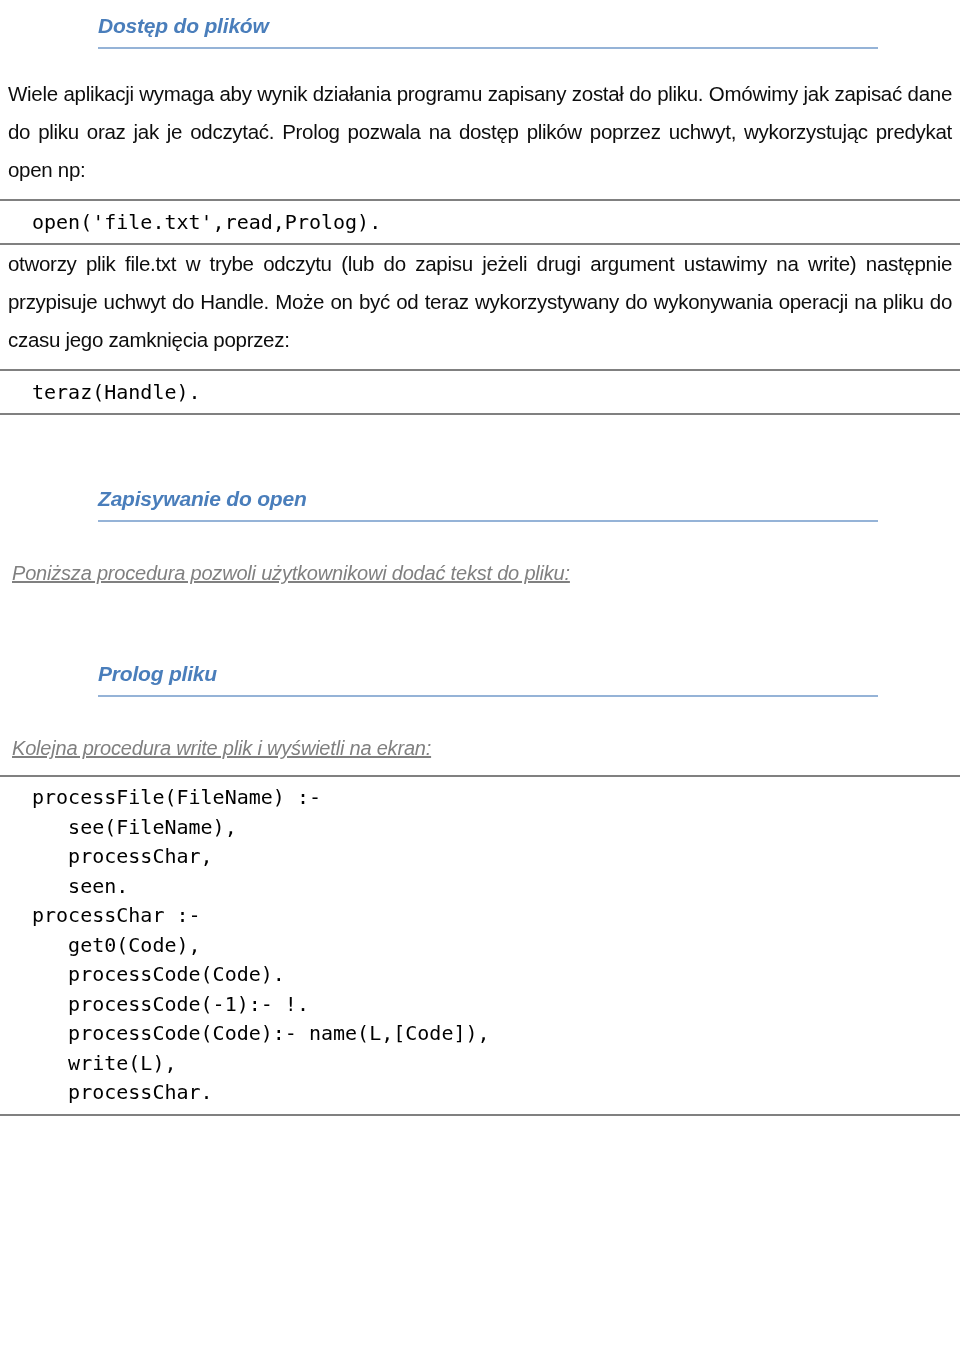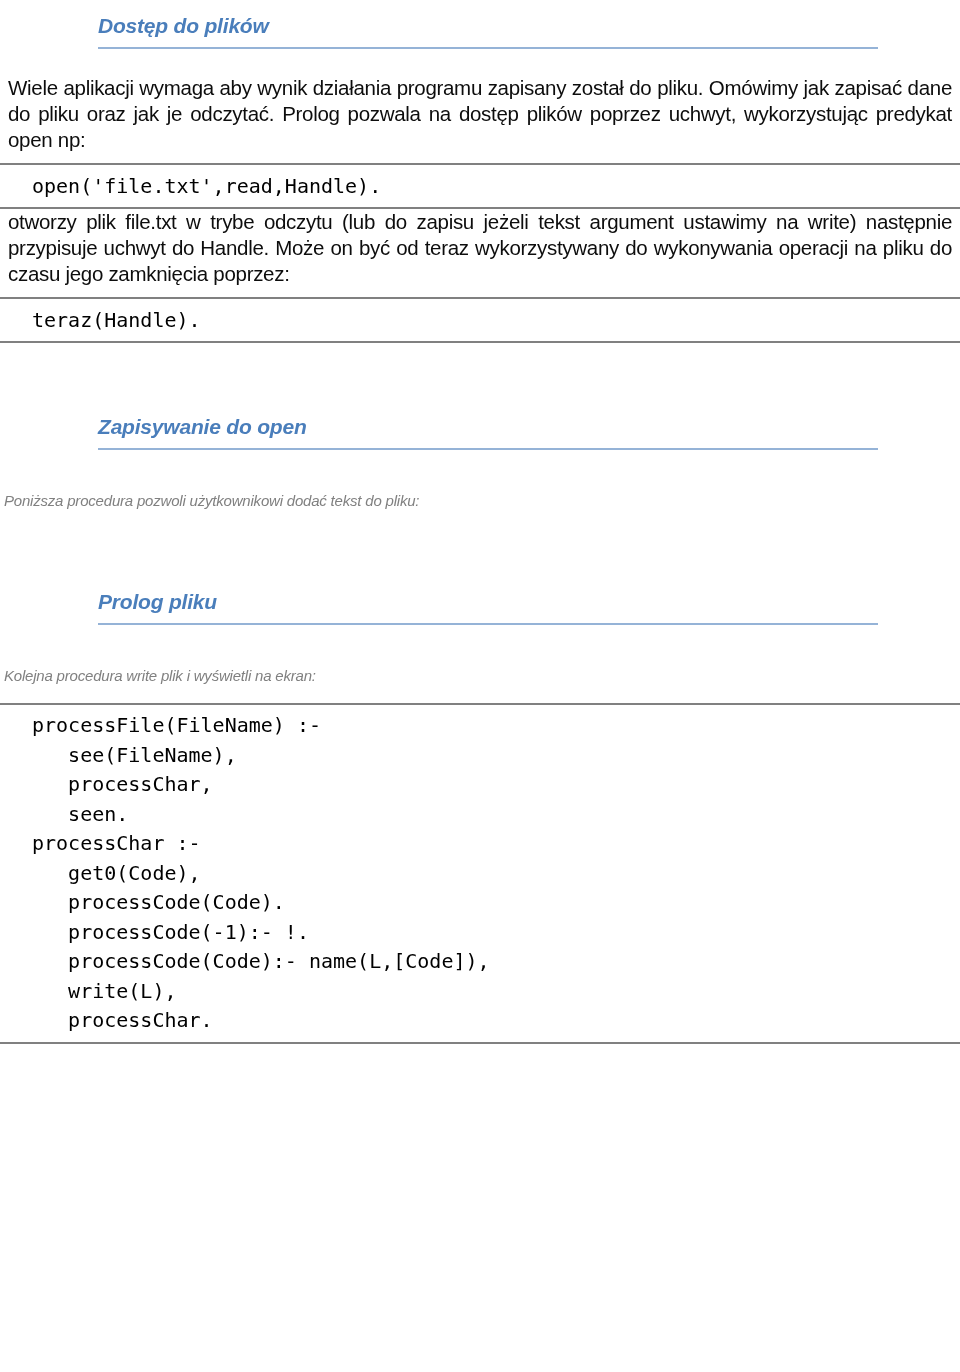--- a/index.html
+++ b/index.html
@@ -34,39 +34,40 @@
   }
   .head-rule {
     margin: 9px 82px 0 98px;
     height: 0;
     border-bottom: 2px solid #95b3d7;
   }
 
   
   .para {
     font-size: 20.5px;
-    line-height: 26px;
+    line-height: 38px;
     text-align: justify;
     text-justify: inter-word;
     letter-spacing: -0.3px;
     color: #0d0d0d;
     padding: 0 8px 0 8px;
   }
   .para.first-block {
     margin-top: 26px;
   }
 
   
   .caption {
-    font-size: 15px;
+    font-size: 20px;
     font-style: italic;
     color: #808080;
     letter-spacing: -0.2px;
     line-height: 34px;
-    padding-left: 4px;
+    padding-left: 12px;
+    text-decoration: underline;
   }
 
   
   .code-block {
     border-top: 2px solid #808080;
     border-bottom: 2px solid #808080;
     padding: 6px 0 6px 0;
     margin: 10px 0 0 0;
   }
   .code-block pre {
@@ -91,24 +92,24 @@
 <div class="page">
 
   <div class="spacer-sm"></div>
 
   <div class="section-head">Dostęp do plików</div>
   <div class="head-rule"></div>
 
   <div class="para first-block">Wiele aplikacji wymaga aby wynik działania programu zapisany został do pliku. Omówimy jak zapisać dane do pliku oraz jak je odczytać. Prolog pozwala na dostęp plików poprzez uchwyt, wykorzystując  predykat open np:</div>
 
   <div class="code-block">
-    <pre>open('file.txt',read,Handle).</pre>
+    <pre>open('file.txt',read,Prolog).</pre>
   </div>
 
-  <div class="para">otworzy  plik  file.txt  w  trybe  odczytu  (lub do  zapisu  jeżeli  tekst argument ustawimy na write) następnie przypisuje uchwyt do Handle. Może on być od teraz wykorzystywany  do  wykonywania operacji  na  pliku  do  czasu  jego  zamknięcia poprzez:</div>
+  <div class="para">otworzy  plik  file.txt  w  trybe  odczytu  (lub do  zapisu  jeżeli  drugi argument ustawimy na write) następnie przypisuje uchwyt do Handle. Może on być od teraz wykorzystywany  do  wykonywania operacji  na  pliku  do  czasu  jego  zamknięcia poprzez:</div>
 
   <div class="code-block">
     <pre>teraz(Handle).</pre>
   </div>
 
   <div class="spacer-xl"></div>
 
   <div class="section-head">Zapisywanie do open</div>
   <div class="head-rule"></div>
 

